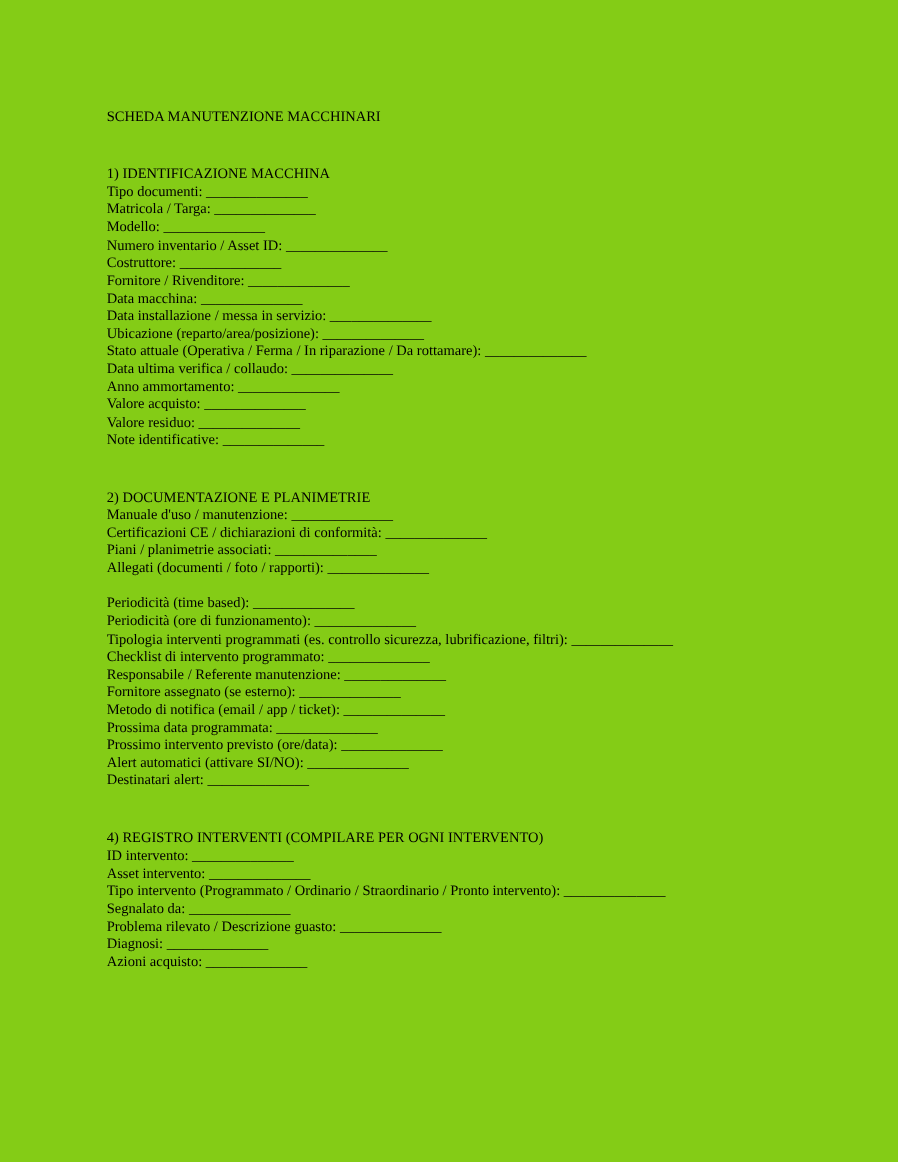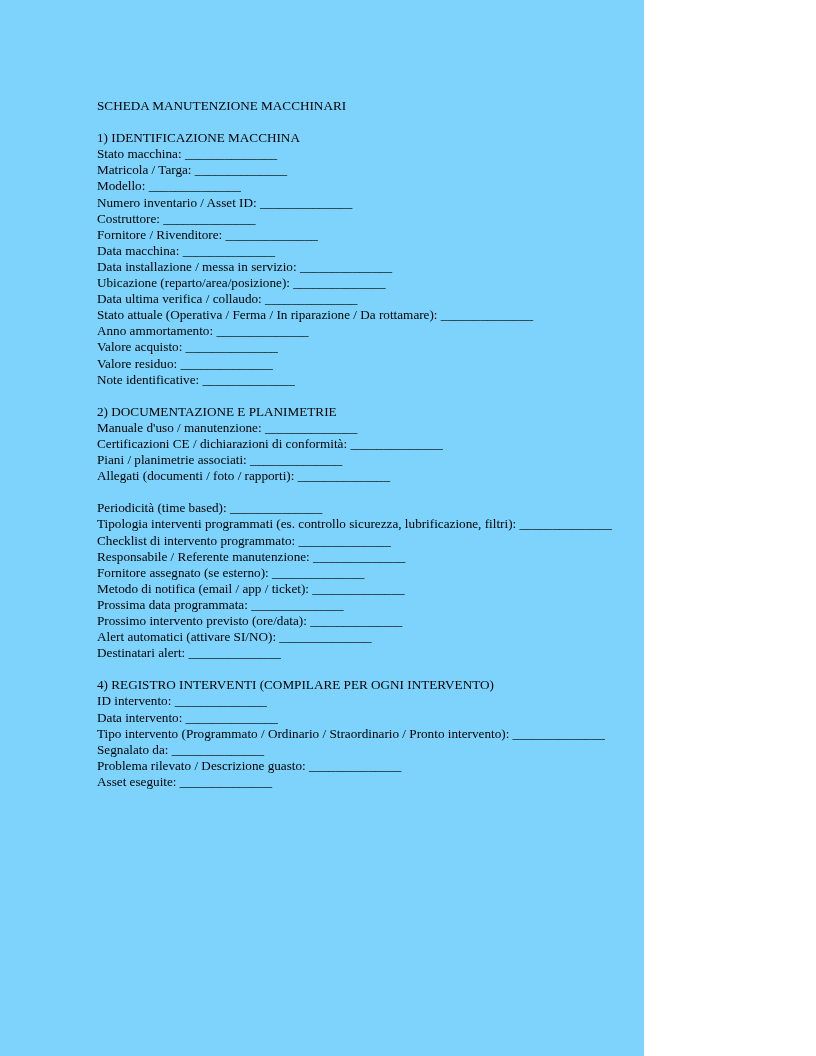--- a/index.html
+++ b/index.html
@@ -3,23 +3,23 @@
 <meta charset="utf-8">
 <title>SCHEDA MANUTENZIONE MACCHINARI</title>
 <style>
   html, body {
     margin: 0;
     padding: 0;
     background: #ffffff;
   }
   .page {
     position: relative;
-    width: 644px;
+    width: 816px;
     height: 1056px;
-    background: #7dd3fc;
+    background: #84cc16;
     box-sizing: border-box;
     overflow: hidden;
   }
   .doc-body {
     position: absolute;
     left: 97px;
     top: 98px;
     width: 640px;
     font-family: "Liberation Serif", "DejaVu Serif", serif;
     font-size: 13.2px;
@@ -44,68 +44,71 @@
     display: block;
     white-space: nowrap;
     font-size: 13.2px;
     line-height: 16.1px;
   }
   .section-heading {
     display: block;
     white-space: nowrap;
     font-size: 13.2px;
     line-height: 16.1px;
+    margin-top: 20px;
   }
 </style>
 </head>
 <body>
 
 <div class="page">
   <div class="doc-body">
     <span class="doc-title">SCHEDA MANUTENZIONE MACCHINARI</span>
     <span class="spacer"></span>
 
     <span class="section-heading">1) IDENTIFICAZIONE MACCHINA</span>
-    <span class="line">Stato macchina: ______________</span>
+    <span class="line">Tipo documenti: ______________</span>
     <span class="line">Matricola / Targa: ______________</span>
     <span class="line">Modello: ______________</span>
     <span class="line">Numero inventario / Asset ID: ______________</span>
     <span class="line">Costruttore: ______________</span>
     <span class="line">Fornitore / Rivenditore: ______________</span>
     <span class="line">Data macchina: ______________</span>
     <span class="line">Data installazione / messa in servizio: ______________</span>
     <span class="line">Ubicazione (reparto/area/posizione): ______________</span>
+    <span class="line">Stato attuale (Operativa / Ferma / In riparazione / Da rottamare): ______________</span>
     <span class="line">Data ultima verifica / collaudo: ______________</span>
-    <span class="line">Stato attuale (Operativa / Ferma / In riparazione / Da rottamare): ______________</span>
     <span class="line">Anno ammortamento: ______________</span>
     <span class="line">Valore acquisto: ______________</span>
     <span class="line">Valore residuo: ______________</span>
     <span class="line">Note identificative: ______________</span>
     <span class="spacer"></span>
 
     <span class="section-heading">2) DOCUMENTAZIONE E PLANIMETRIE</span>
     <span class="line">Manuale d'uso / manutenzione: ______________</span>
     <span class="line">Certificazioni CE / dichiarazioni di conformità: ______________</span>
     <span class="line">Piani / planimetrie associati: ______________</span>
     <span class="line">Allegati (documenti / foto / rapporti): ______________</span>
     <span class="spacer"></span>
 
     <span class="line">Periodicità (time based): ______________</span>
+    <span class="line">Periodicità (ore di funzionamento): ______________</span>
     <span class="line">Tipologia interventi programmati (es. controllo sicurezza, lubrificazione, filtri): ______________</span>
     <span class="line">Checklist di intervento programmato: ______________</span>
     <span class="line">Responsabile / Referente manutenzione: ______________</span>
     <span class="line">Fornitore assegnato (se esterno): ______________</span>
     <span class="line">Metodo di notifica (email / app / ticket): ______________</span>
     <span class="line">Prossima data programmata: ______________</span>
     <span class="line">Prossimo intervento previsto (ore/data): ______________</span>
     <span class="line">Alert automatici (attivare SI/NO): ______________</span>
     <span class="line">Destinatari alert: ______________</span>
     <span class="spacer"></span>
 
     <span class="section-heading">4) REGISTRO INTERVENTI (COMPILARE PER OGNI INTERVENTO)</span>
     <span class="line">ID intervento: ______________</span>
-    <span class="line">Data intervento: ______________</span>
+    <span class="line">Asset intervento: ______________</span>
     <span class="line">Tipo intervento (Programmato / Ordinario / Straordinario / Pronto intervento): ______________</span>
     <span class="line">Segnalato da: ______________</span>
     <span class="line">Problema rilevato / Descrizione guasto: ______________</span>
-    <span class="line">Asset eseguite: ______________</span>
+    <span class="line">Diagnosi: ______________</span>
+    <span class="line">Azioni acquisto: ______________</span>
   </div>
 </div>
 
 </body></html>

